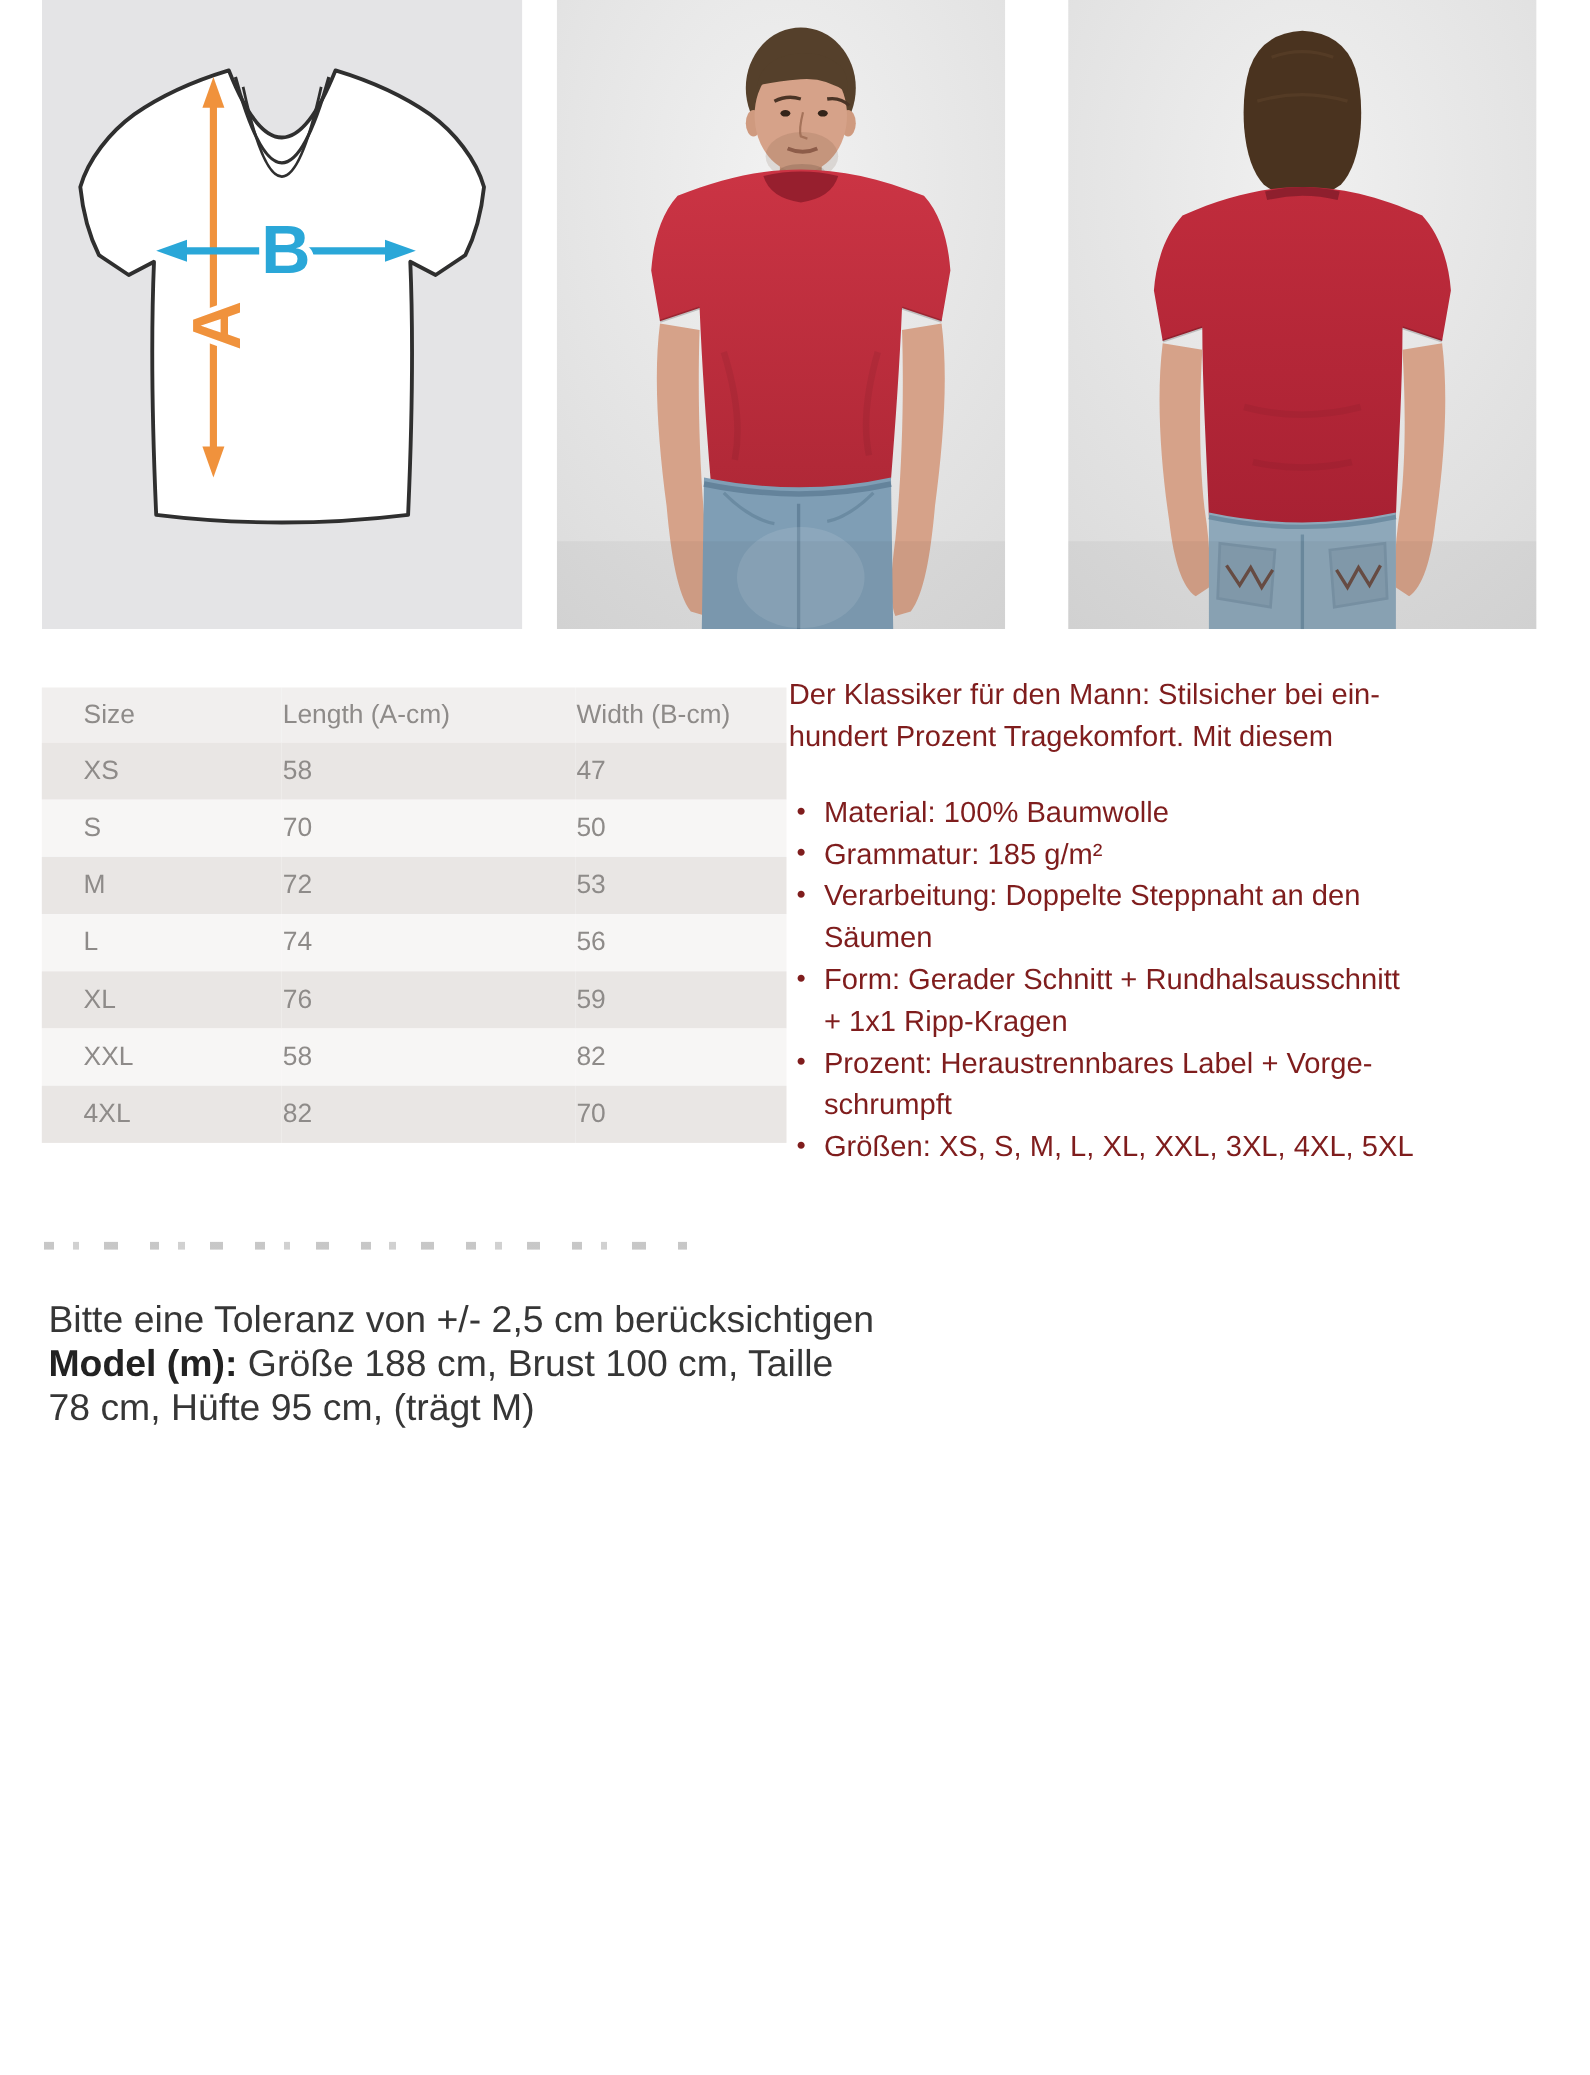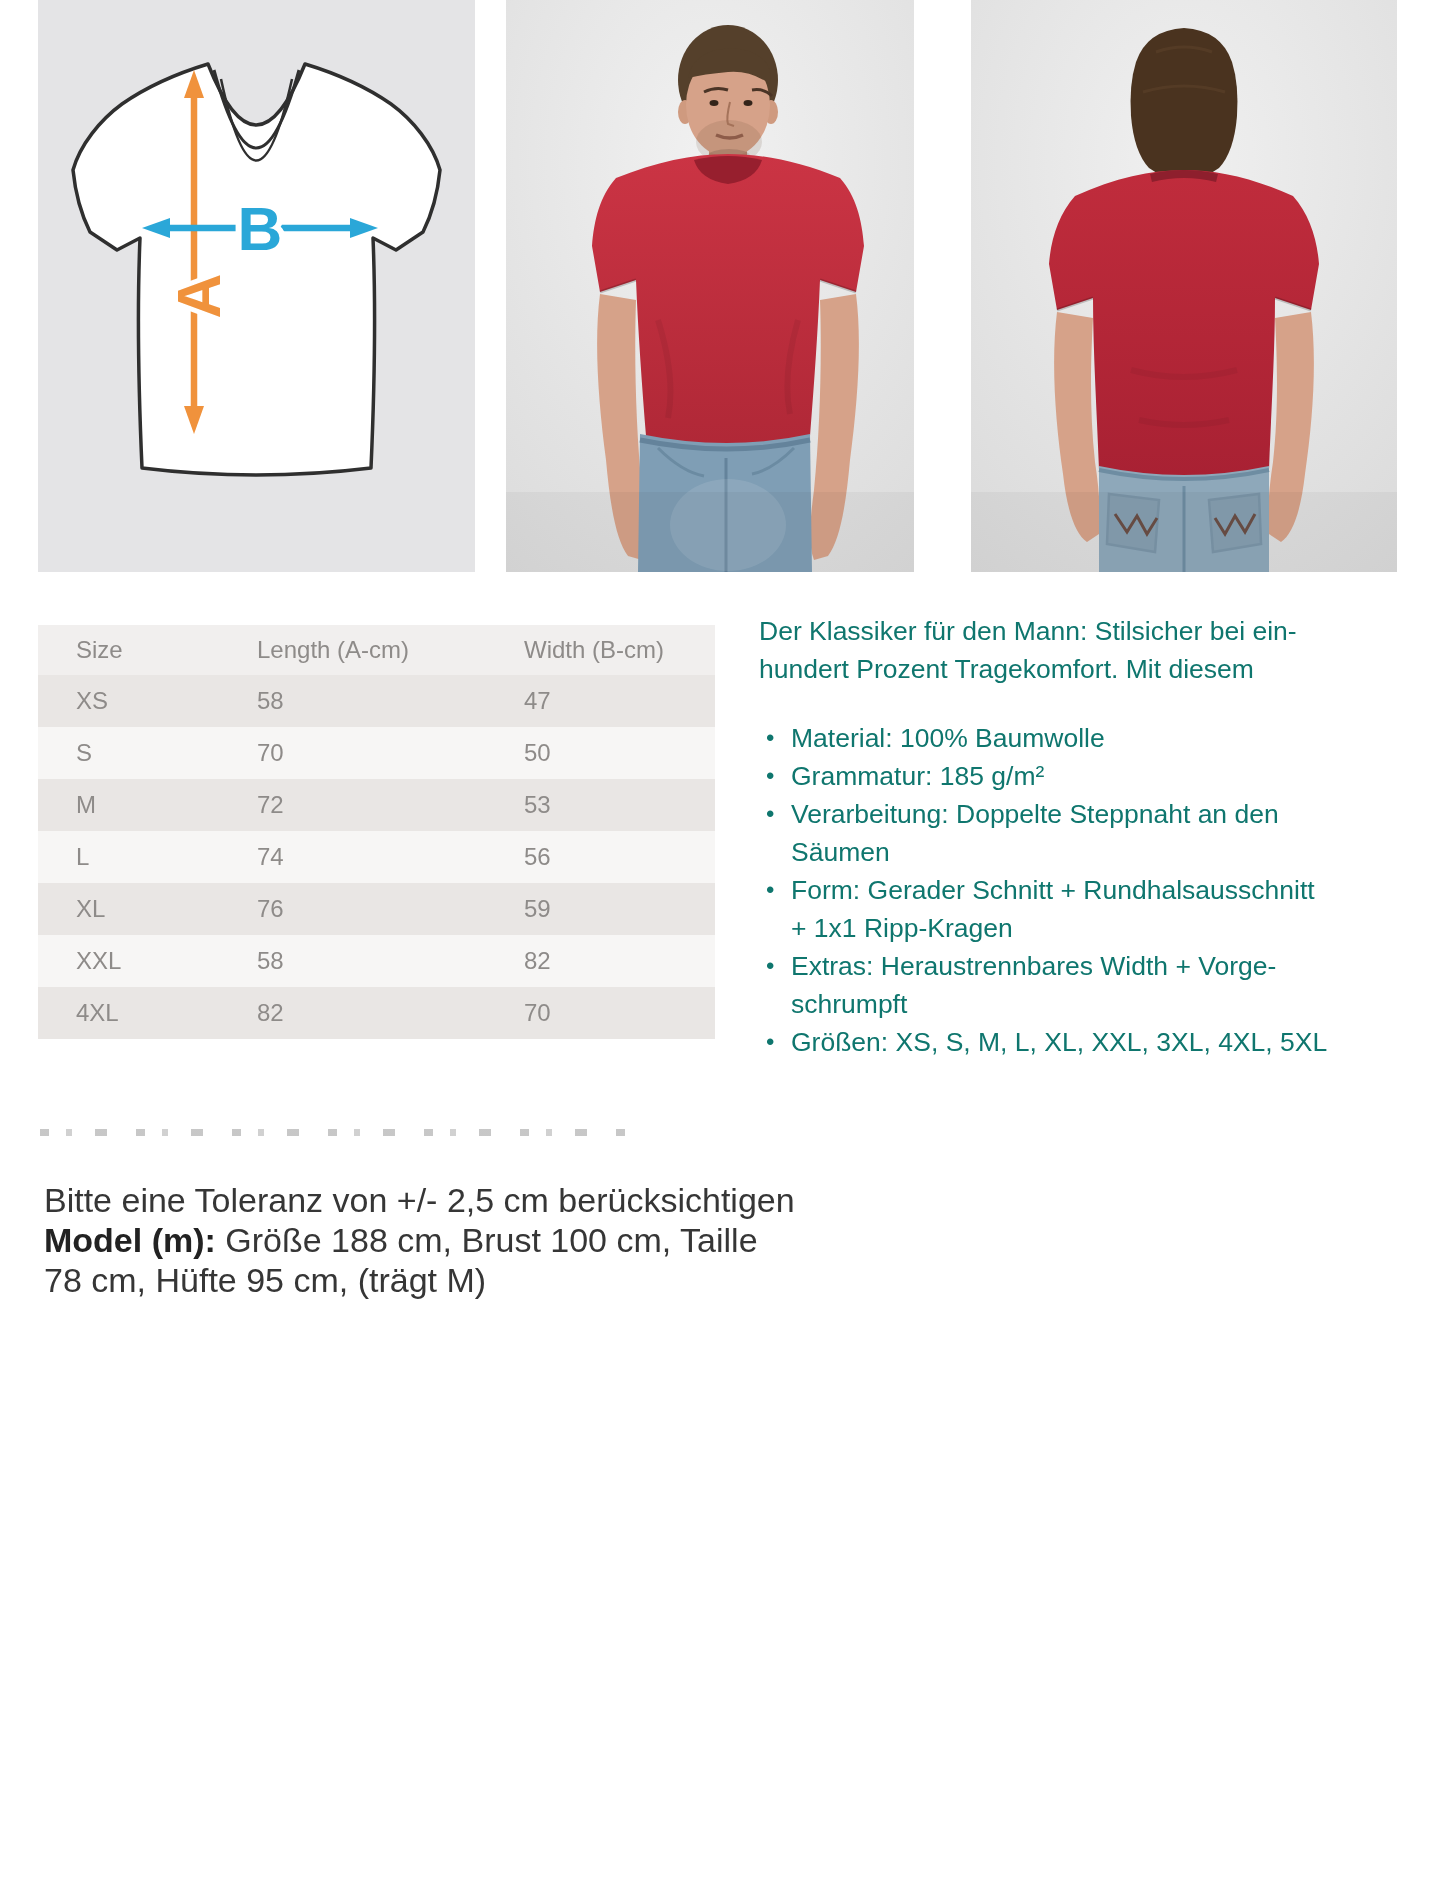--- a/index.html
+++ b/index.html
@@ -26,22 +26,22 @@
   .size-table tbody tr:nth-child(even) td{background:var(--row-light,#f7f6f5);}
 
   
   .clipped-strip{position:absolute;left:40px;top:1129px;width:592px;height:7px;opacity:.55;
      background:repeating-linear-gradient(90deg,
         #9a9a9a 0 9px, transparent 9px 26px,
         #ababab 26px 32px, transparent 32px 55px,
         #9a9a9a 55px 67px, transparent 67px 96px);}
 
   
-  .description{position:absolute;left:759px;top:612px;width:630px;
-               font-size:26.5px;line-height:38px;color:#0f766e;}
+  .description{position:absolute;left:717px;top:612px;width:630px;
+               font-size:26.5px;line-height:38px;color:#7f1d1d;}
   .intro{margin:0;white-space:nowrap;}
   .bullets{margin:31px 0 0 0;padding:0;list-style:none;}
   .bullet-item{display:flex;align-items:flex-start;}
   .bullet-dot{flex:0 0 25px;padding-left:7px;font-size:24px;line-height:38px;}
   .bullet-text{white-space:nowrap;}
 
   
   .notes{position:absolute;left:44px;top:1180px;font-size:34px;line-height:40px;color:#363636;}
   .notes p{margin:0;white-space:nowrap;}
   .notes strong{font-weight:700;color:#222;}
@@ -249,21 +249,21 @@
         <li class="bullet-item">
           <span class="bullet-dot">•</span>
           <span class="bullet-text"><span>Verarbeitung: Doppelte Steppnaht an den</span><br><span>Säumen</span></span>
         </li>
         <li class="bullet-item">
           <span class="bullet-dot">•</span>
           <span class="bullet-text"><span>Form: Gerader Schnitt + Rundhalsausschnitt</span><br><span>+ 1x1 Ripp-Kragen</span></span>
         </li>
         <li class="bullet-item">
           <span class="bullet-dot">•</span>
-          <span class="bullet-text"><span>Extras: Heraustrennbares Width + Vorge-</span><br><span>schrumpft</span></span>
+          <span class="bullet-text"><span>Prozent: Heraustrennbares Label + Vorge-</span><br><span>schrumpft</span></span>
         </li>
         <li class="bullet-item">
           <span class="bullet-dot">•</span>
           <span class="bullet-text"><span>Größen: XS, S, M, L, XL, XXL, 3XL, 4XL, 5XL</span></span>
         </li>
       </ul>
   </div>
 
   <div class="notes">
     <p>

